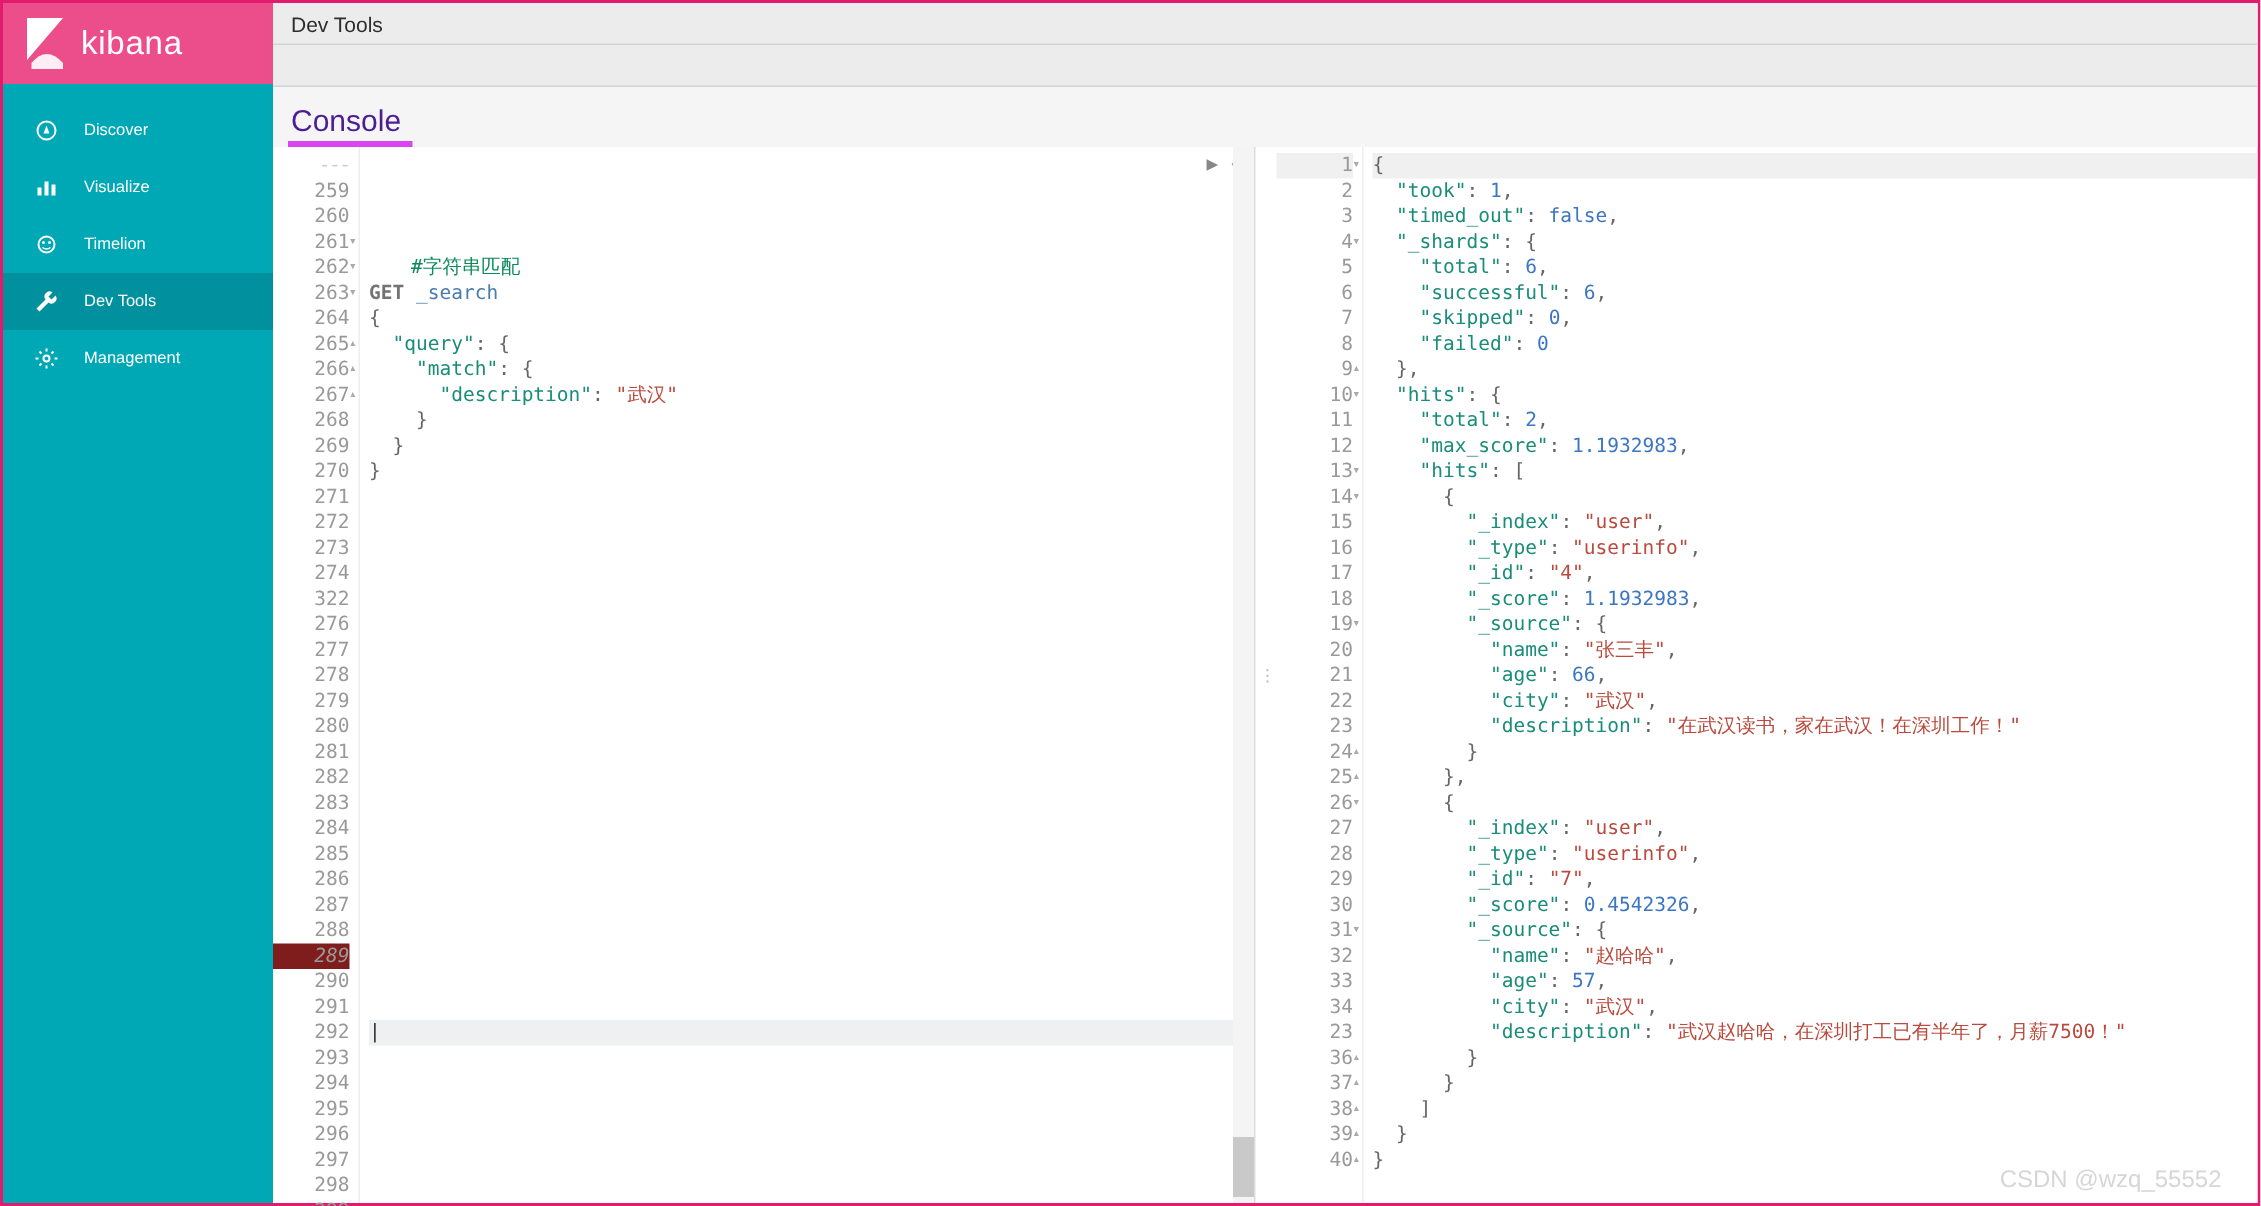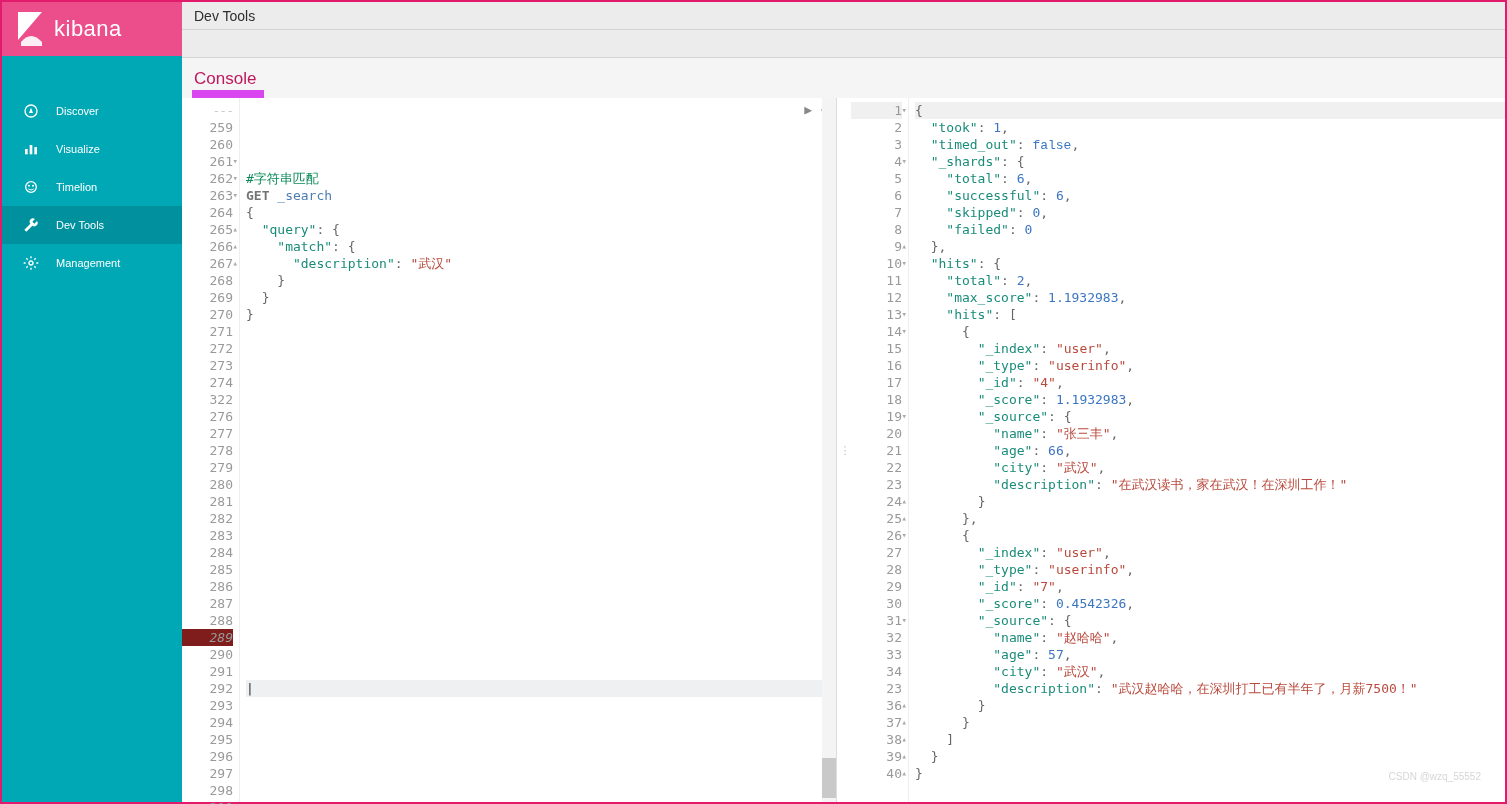--- a/index.html
+++ b/index.html
@@ -2,66 +2,66 @@
 <html><head>
 <meta charset="utf-8">
 <style>
 * { margin: 0; padding: 0; box-sizing: border-box; }
 body { font-family: -apple-system, BlinkMacSystemFont, "Segoe UI", Helvetica, Arial, sans-serif; font-size: 14px; color: #2d2d2d; overflow: hidden; }
 .wrench-svg { width:16px; height:16px; }
 
 .app { display: flex; width: 1507px; height: 804px; border: 2px solid #e31b6d; position: relative; }
 
 
-.sidebar { width: 180px; background: #00a8b5; display: flex; flex-direction: column; flex-shrink: 0; gap: 24px; }
+.sidebar { width: 180px; background: #00a8b5; display: flex; flex-direction: column; flex-shrink: 0; }
 .logo-bar { height: 54px; background: #ec4e8c; display: flex; align-items: center; padding-left: 14px; gap: 10px; }
 .logo-k { width: 28px; height: 34px; position: relative; }
 .logo-text { color: #fff; font-size: 22px; font-weight: 400; letter-spacing: 0.5px; }
 .nav { padding-top: 12px; }
 .nav-item { display: flex; align-items: center; height: 38px; padding-left: 20px; gap: 16px; color: #fff; cursor: pointer; font-size: 11px; }
 .nav-item.active { background: #01919e; }
 .nav-icon { width: 18px; height: 18px; display:flex; align-items:center; justify-content:center; fill:#fff; color:#fff; }
 .nav-icon svg { width:16px; height:16px; }
 
 
 .main { flex: 1; display: flex; flex-direction: column; background: #fff; min-width: 0; }
 .topbar { height: 28px; background: #ececec; border-bottom: 1px solid #d3d3d3; display: flex; align-items: center; padding-left: 12px; font-size: 14px; color: #2d2d2d; }
 .spacer { height: 28px; background: #ececec; border-bottom: 1px solid #d3d3d3; }
 
 .console-title-row { background: #f5f5f5; height: 40px; display:flex; align-items:flex-end; padding-left:10px; }
-.console-title { font-size: 17px; color: #be185d; padding-bottom:1px; border-bottom: 8px solid #d946ef; display:inline-block; padding-left:2px; padding-right:8px;}
+.console-title { font-size: 20px; color: #4c1d95; padding-bottom:1px; border-bottom: 4px solid #d946ef; display:inline-block; padding-left:2px; padding-right:8px;}
 
 .panes { flex: 1; display: flex; min-height: 0; }
 .pane { flex: 1; display: flex; min-width: 0; position: relative; font-family: Menlo, Consolas, monospace; font-size: 13px; line-height: 17px; }
 .pane-left { border-right: 1px solid #ddd; }
 .gutter { width: 58px; text-align: right; color: #999; padding: 4px 6px 4px 0; user-select: none; background:#fff; border-right:1px solid #eee;}
 .gutter-line { height: 17px; position:relative; }
 .gutter-fold { position:absolute; right:-5px; top:0; color:#aaa; font-size:9px; }
 .code { flex: 1; padding: 4px 0 4px 6px; white-space: pre; overflow: hidden; position:relative;}
 .code-line { height: 17px; }
 .code-line.cursor-row { background:#eef0f2; }
 
-.kw-comment { color: #0b8a5a; }
+.kw-comment { color: #0b8a5a; margin-left: 28px; }
 .kw-method { color: #737373; font-weight:bold; }
 .kw-path { color: #4b7caf; }
 .kw-key { color: #1a8c7a; }
 .kw-str { color: #b94a3d; }
 .kw-num { color: #3c76c2; }
-.kw-bool { color: #3c76c2; font-family: Liberation Mono, monospace; }
+.kw-bool { color: #3c76c2; }
 .kw-punc { color: #666; }
 
 .exec-btn { position:absolute; top:3px; right:10px; color:#888; font-size:13px; cursor:pointer; }
 
 .splitter { width:14px; display:flex; align-items:center; justify-content:center; cursor:col-resize; color:#bbb; font-size:11px; letter-spacing:-2px;}
 .splitter-dots::before { content:"⋮"; }
 
 .left-scroll { position:absolute; right:0; top:0; bottom:0; width:14px; background:#f4f4f4;}
 .left-scroll-thumb { position:absolute; right:0; width:14px; background:#c9c9c9;}
 
-.watermark { position:absolute; bottom:20px; right:24px; font-size:10px; color:#d6d6d6; font-family:-apple-system,sans-serif; }
+.watermark { position:absolute; bottom:6px; right:24px; font-size:16px; color:#d6d6d6; font-family:-apple-system,sans-serif; }
 
 .gutter .dash { color:#ccc; letter-spacing:-1px;}
 .resp-first { background:#f0f0f0; }
 </style>
 </head>
 <body>
 
 <div class="app">
 
   <div class="sidebar">

